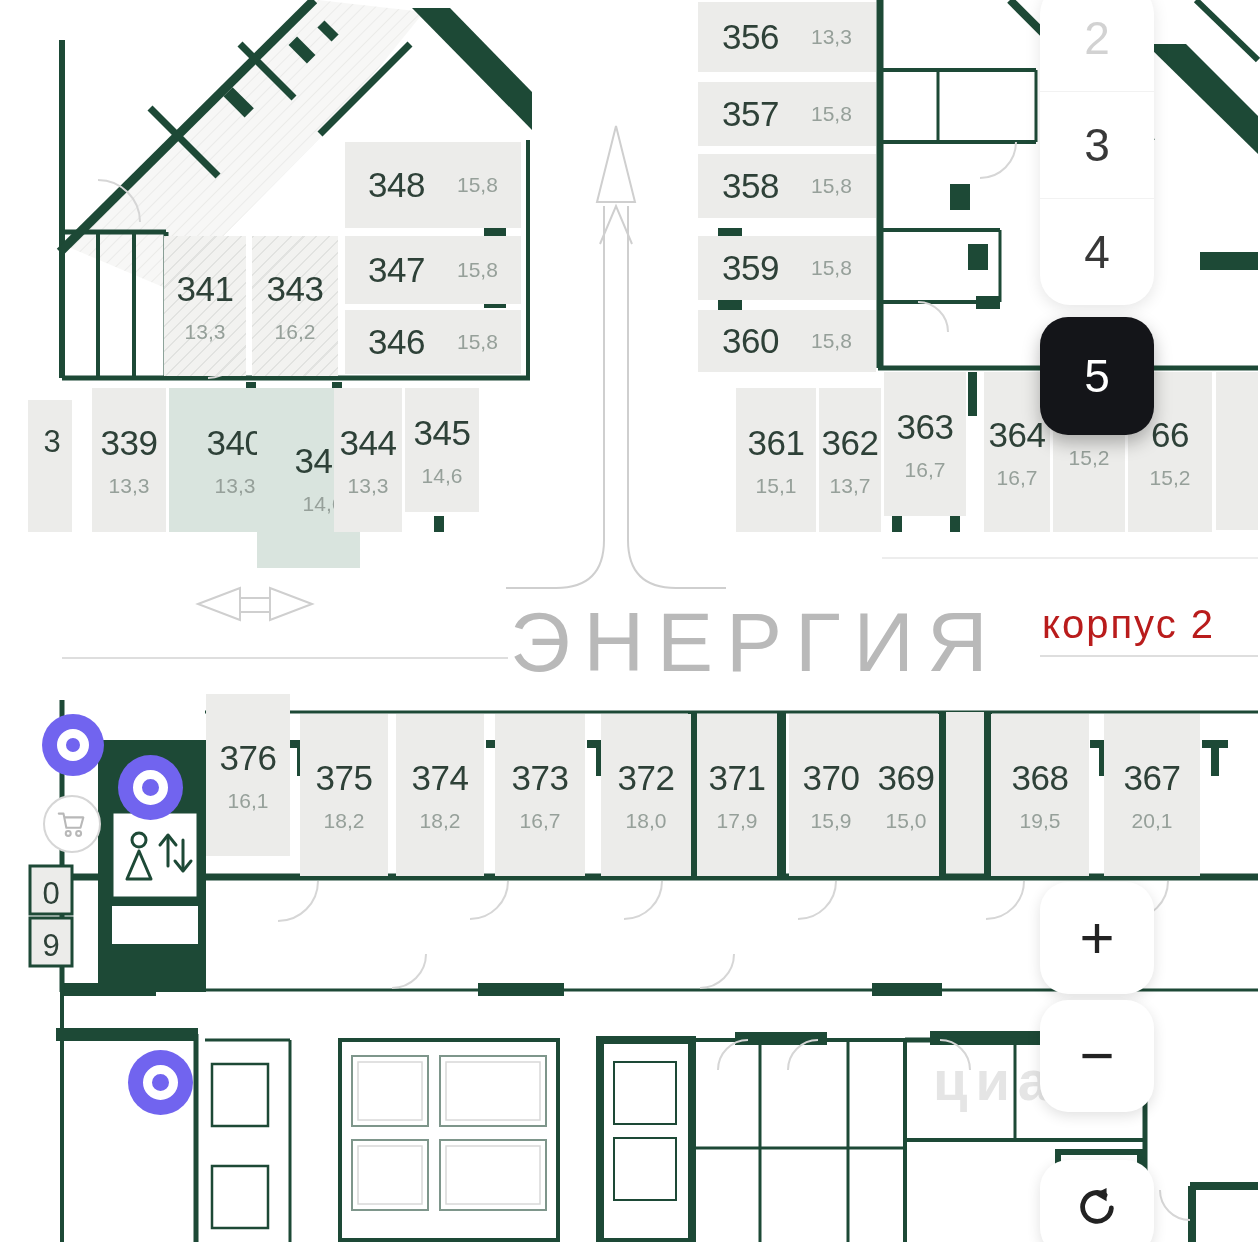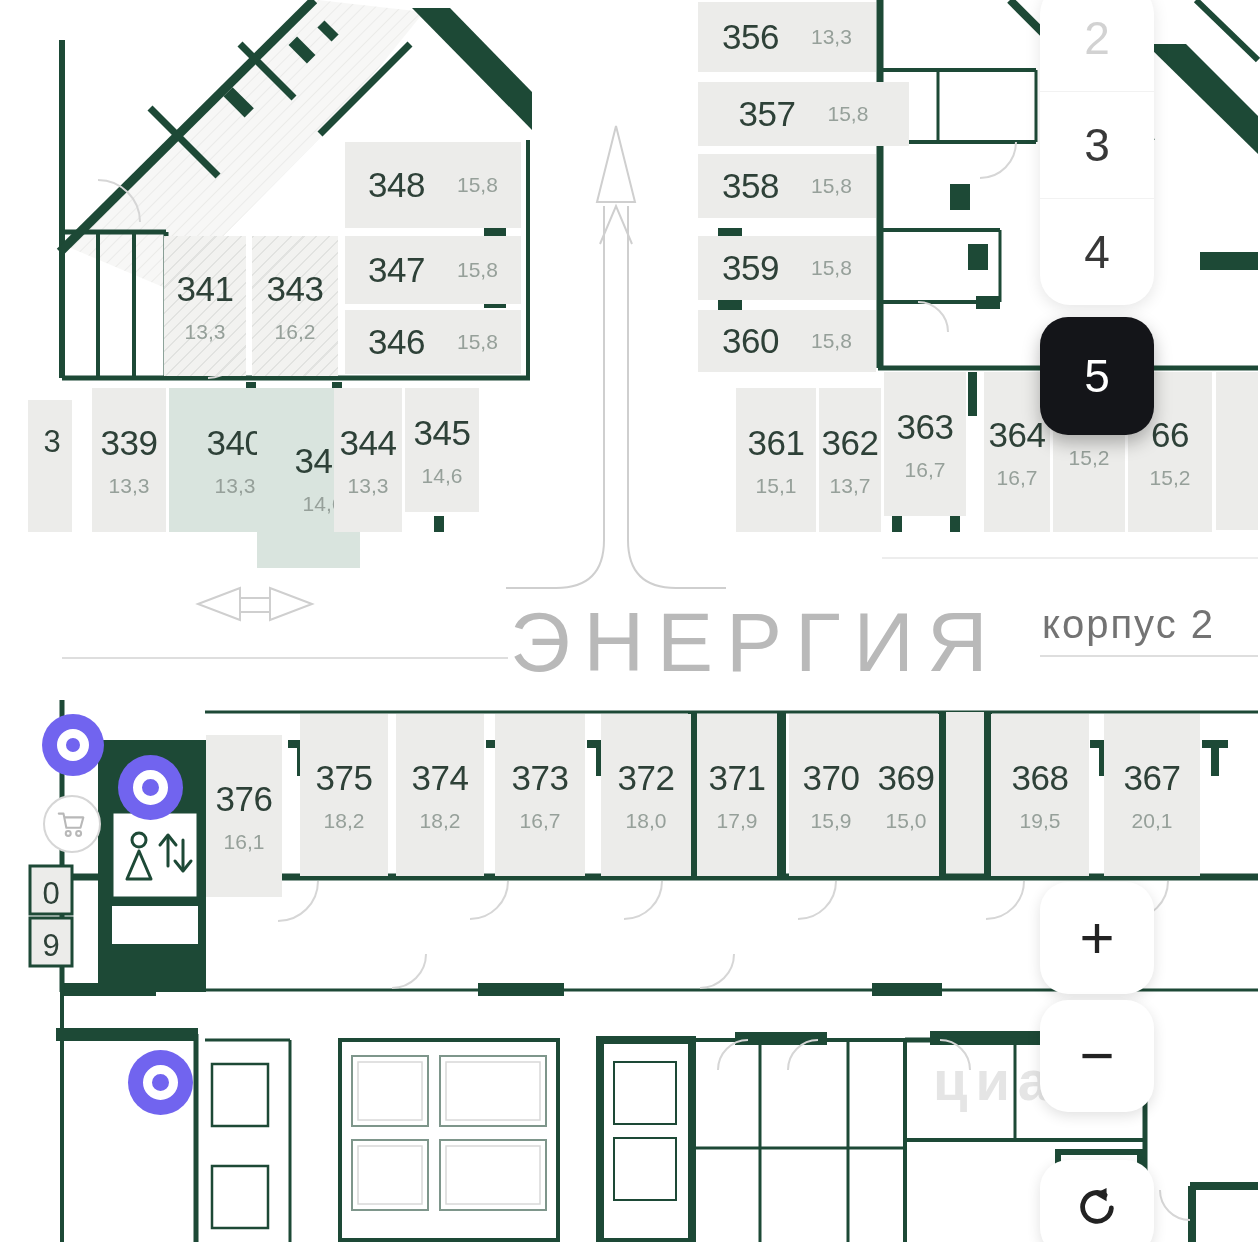--- a/index.html
+++ b/index.html
@@ -13,21 +13,21 @@
   .unit.col{flex-direction:column;gap:11px;}
   .num{font-size:35px;font-weight:500;color:#2e4138;letter-spacing:-0.5px;}
   .area{font-size:21px;color:#96a09a;}
   .hl{background:#d9e4de;padding-left:29px;}
   .hatch{background-color:#f2f2f0;
          background-image:repeating-linear-gradient(135deg,rgba(60,70,65,0.09) 0 1.5px,transparent 1.5px 9px);}
   .partial{position:absolute;z-index:2;font-size:31px;font-weight:500;color:#2e4138;}
   
   .title{position:absolute;left:510px;top:594px;z-index:3;color:#b9b9b9;font-size:84px;
          letter-spacing:13px;font-weight:400;white-space:nowrap;}
-  .building{position:absolute;left:1042px;top:602px;z-index:3;color:#737373;font-size:40px;
+  .building{position:absolute;left:1042px;top:602px;z-index:3;color:#b91c1c;font-size:40px;
             letter-spacing:2px;white-space:nowrap;}
   
   .pin{position:absolute;z-index:6;border-radius:50%;background:#7164ef;cursor:pointer;}
   .pin::after{content:"";position:absolute;inset:15px;border-radius:50%;border:9px solid #fff;}
   .cart-badge{position:absolute;left:43px;top:795px;width:54px;height:54px;border-radius:50%;
               background:#fff;border:2px solid #d6d6d6;z-index:5;display:flex;align-items:center;
               justify-content:center;}
   
   .floors{position:absolute;left:1040px;top:-16px;width:114px;z-index:10;display:flex;flex-direction:column;}
   .floors-white{background:#fff;border-radius:30px;box-shadow:0 4px 16px rgba(0,0,0,0.10);
@@ -288,21 +288,21 @@
     <span class="area">13,3</span>
   </div>
   <div class="unit col" style="left:405px;top:388px;width:74px;height:124px">
     <span class="num">345</span>
     <span class="area">14,6</span>
   </div>
   <div class="unit row" style="left:698px;top:2px;width:178px;height:70px">
     <span class="num">356</span>
     <span class="area">13,3</span>
   </div>
-  <div class="unit row" style="left:698px;top:82px;width:211px;height:64px">
+  <div class="unit row" style="left:698px;top:82px;width:178px;height:64px">
     <span class="num">357</span>
     <span class="area">15,8</span>
   </div>
   <div class="unit row" style="left:698px;top:154px;width:178px;height:64px">
     <span class="num">358</span>
     <span class="area">15,8</span>
   </div>
   <div class="unit row" style="left:698px;top:236px;width:178px;height:64px">
     <span class="num">359</span>
     <span class="area">15,8</span>
@@ -328,21 +328,21 @@
     <span class="area">16,7</span>
   </div>
   <div class="unit col" style="left:1053px;top:372px;width:72px;height:160px">
     <span class="num"></span>
     <span class="area">15,2</span>
   </div>
   <div class="unit col" style="left:1128px;top:372px;width:84px;height:160px">
     <span class="num">66</span>
     <span class="area">15,2</span>
   </div>
-  <div class="unit col" style="left:206px;top:735px;width:76px;height:162px">
+  <div class="unit col" style="left:206px;top:694px;width:84px;height:162px">
     <span class="num">376</span>
     <span class="area">16,1</span>
   </div>
   <div class="unit col" style="left:300px;top:714px;width:88px;height:162px">
     <span class="num">375</span>
     <span class="area">18,2</span>
   </div>
   <div class="unit col" style="left:396px;top:714px;width:88px;height:162px">
     <span class="num">374</span>
     <span class="area">18,2</span>

